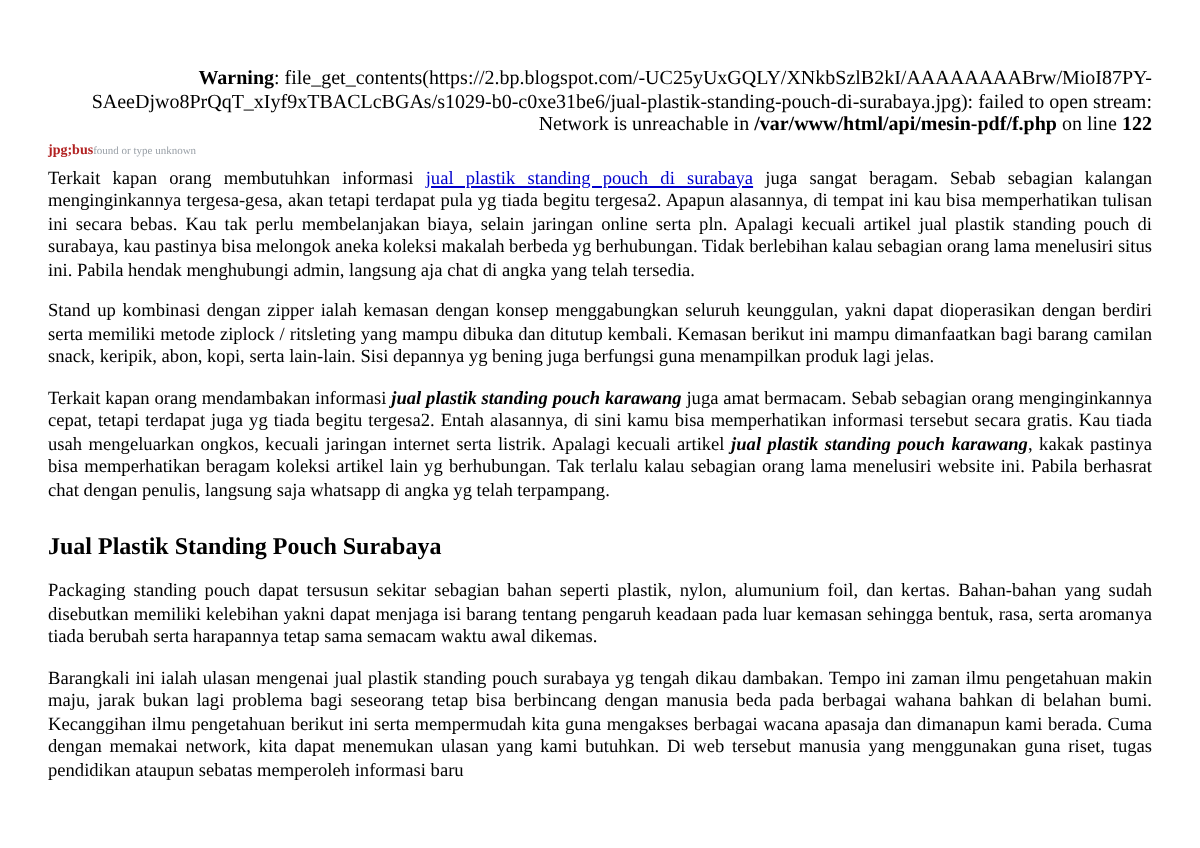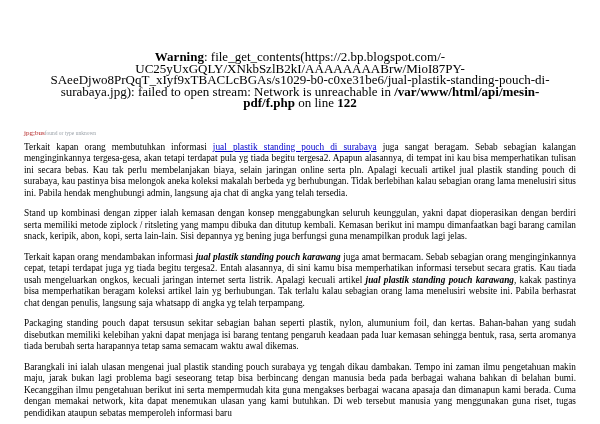--- a/index.html
+++ b/index.html
@@ -2,29 +2,29 @@
 <html><head>
 <meta charset="utf-8">
 <style>
   html, body { margin:0; padding:0; }
   body {
     width:600px; height:424px; background:#ffffff; overflow:hidden;
     font-family:"Liberation Serif", serif; color:#000000;
   }
   .page { padding:34px 24px 0 24px; box-sizing:border-box; }
   .warning {
-    font-size:13px; line-height:11.5px; margin:17px;
-    overflow-wrap:anywhere; text-align:center;
+    font-size:10px; line-height:11.5px; margin:0;
+    overflow-wrap:anywhere; text-align:right;
   }
   h1.title {
     font-size:16px; font-weight:bold; margin:15px 0 7px 0;
     white-space:nowrap; letter-spacing:0.2px;
   }
   .broken-img { margin:0 0 5px 0; line-height:8px; }
-  .alt-red  { color:#b22222; font-size:7px; font-weight:normal; }
+  .alt-red  { color:#b22222; font-size:7px; font-weight:bold; }
   .alt-gray { color:#9aa1a8; font-size:5.5px; }
   p.body-text {
     font-size:9.3px; line-height:11.5px; text-align:justify;
     margin:0 0 9px 0;
   }
   h2.section {
     font-size:12px; font-weight:bold; margin:14px 0 10px 0;
   }
   a.inline-link { color:#0000cc; text-decoration:underline; cursor:pointer; }
   b.kw { font-weight:bold;font-style:italic; }
@@ -38,18 +38,19 @@
 
 
   <div class="broken-img"><span class="alt-red">jpg;bus</span><span class="alt-gray">found or type unknown</span></div>
 
   <p class="body-text"><span>Terkait kapan orang membutuhkan informasi </span><a class="inline-link" href="#">jual plastik standing pouch di surabaya</a><span> juga sangat beragam. Sebab sebagian kalangan menginginkannya tergesa-gesa, akan tetapi terdapat pula yg tiada begitu tergesa2. Apapun alasannya, di tempat ini kau bisa memperhatikan tulisan ini secara bebas. Kau tak perlu membelanjakan biaya, selain jaringan online serta pln. Apalagi kecuali artikel jual plastik standing pouch di surabaya, kau pastinya bisa melongok aneka koleksi makalah berbeda yg berhubungan. Tidak berlebihan kalau sebagian orang lama menelusiri situs ini. Pabila hendak menghubungi admin, langsung aja chat di angka yang telah tersedia.</span></p>
 
   <p class="body-text"><span>Stand up kombinasi dengan zipper ialah kemasan dengan konsep menggabungkan seluruh keunggulan, yakni dapat dioperasikan dengan berdiri serta memiliki metode ziplock / ritsleting yang mampu dibuka dan ditutup kembali. Kemasan berikut ini mampu dimanfaatkan bagi barang camilan snack, keripik, abon, kopi, serta lain-lain. Sisi depannya yg bening juga berfungsi guna menampilkan produk lagi jelas.</span></p>
 
   <p class="body-text"><span>Terkait kapan orang mendambakan informasi </span><b class="kw">jual plastik standing pouch karawang</b><span> juga amat bermacam. Sebab sebagian orang menginginkannya cepat, tetapi terdapat juga yg tiada begitu tergesa2. Entah alasannya, di sini kamu bisa memperhatikan informasi tersebut secara gratis. Kau tiada usah mengeluarkan ongkos, kecuali jaringan internet serta listrik. Apalagi kecuali artikel </span><b class="kw">jual plastik standing pouch karawang</b><span>, kakak pastinya bisa memperhatikan beragam koleksi artikel lain yg berhubungan. Tak terlalu kalau sebagian orang lama menelusiri website ini. Pabila berhasrat chat dengan penulis, langsung saja whatsapp di angka yg telah terpampang.</span></p>
 
+  <h2 class="section">Jual Plastik Standing Pouch Surabaya</h2>
 
   <p class="body-text"><span>Packaging standing pouch dapat tersusun sekitar sebagian bahan seperti plastik, nylon, alumunium foil, dan kertas. Bahan-bahan yang sudah disebutkan memiliki kelebihan yakni dapat menjaga isi barang tentang pengaruh keadaan pada luar kemasan sehingga bentuk, rasa, serta aromanya tiada berubah serta harapannya tetap sama semacam waktu awal dikemas.</span></p>
 
   <p class="body-text"><span>Barangkali ini ialah ulasan mengenai jual plastik standing pouch surabaya yg tengah dikau dambakan. Tempo ini zaman ilmu pengetahuan makin maju, jarak bukan lagi problema bagi seseorang tetap bisa berbincang dengan manusia beda pada berbagai wahana bahkan di belahan bumi. Kecanggihan ilmu pengetahuan berikut ini serta mempermudah kita guna mengakses berbagai wacana apasaja dan dimanapun kami berada. Cuma dengan memakai network, kita dapat menemukan ulasan yang kami butuhkan. Di web tersebut manusia yang menggunakan guna riset, tugas pendidikan ataupun sebatas memperoleh informasi baru</span></p>
 
 </div>
 
 </body></html>

